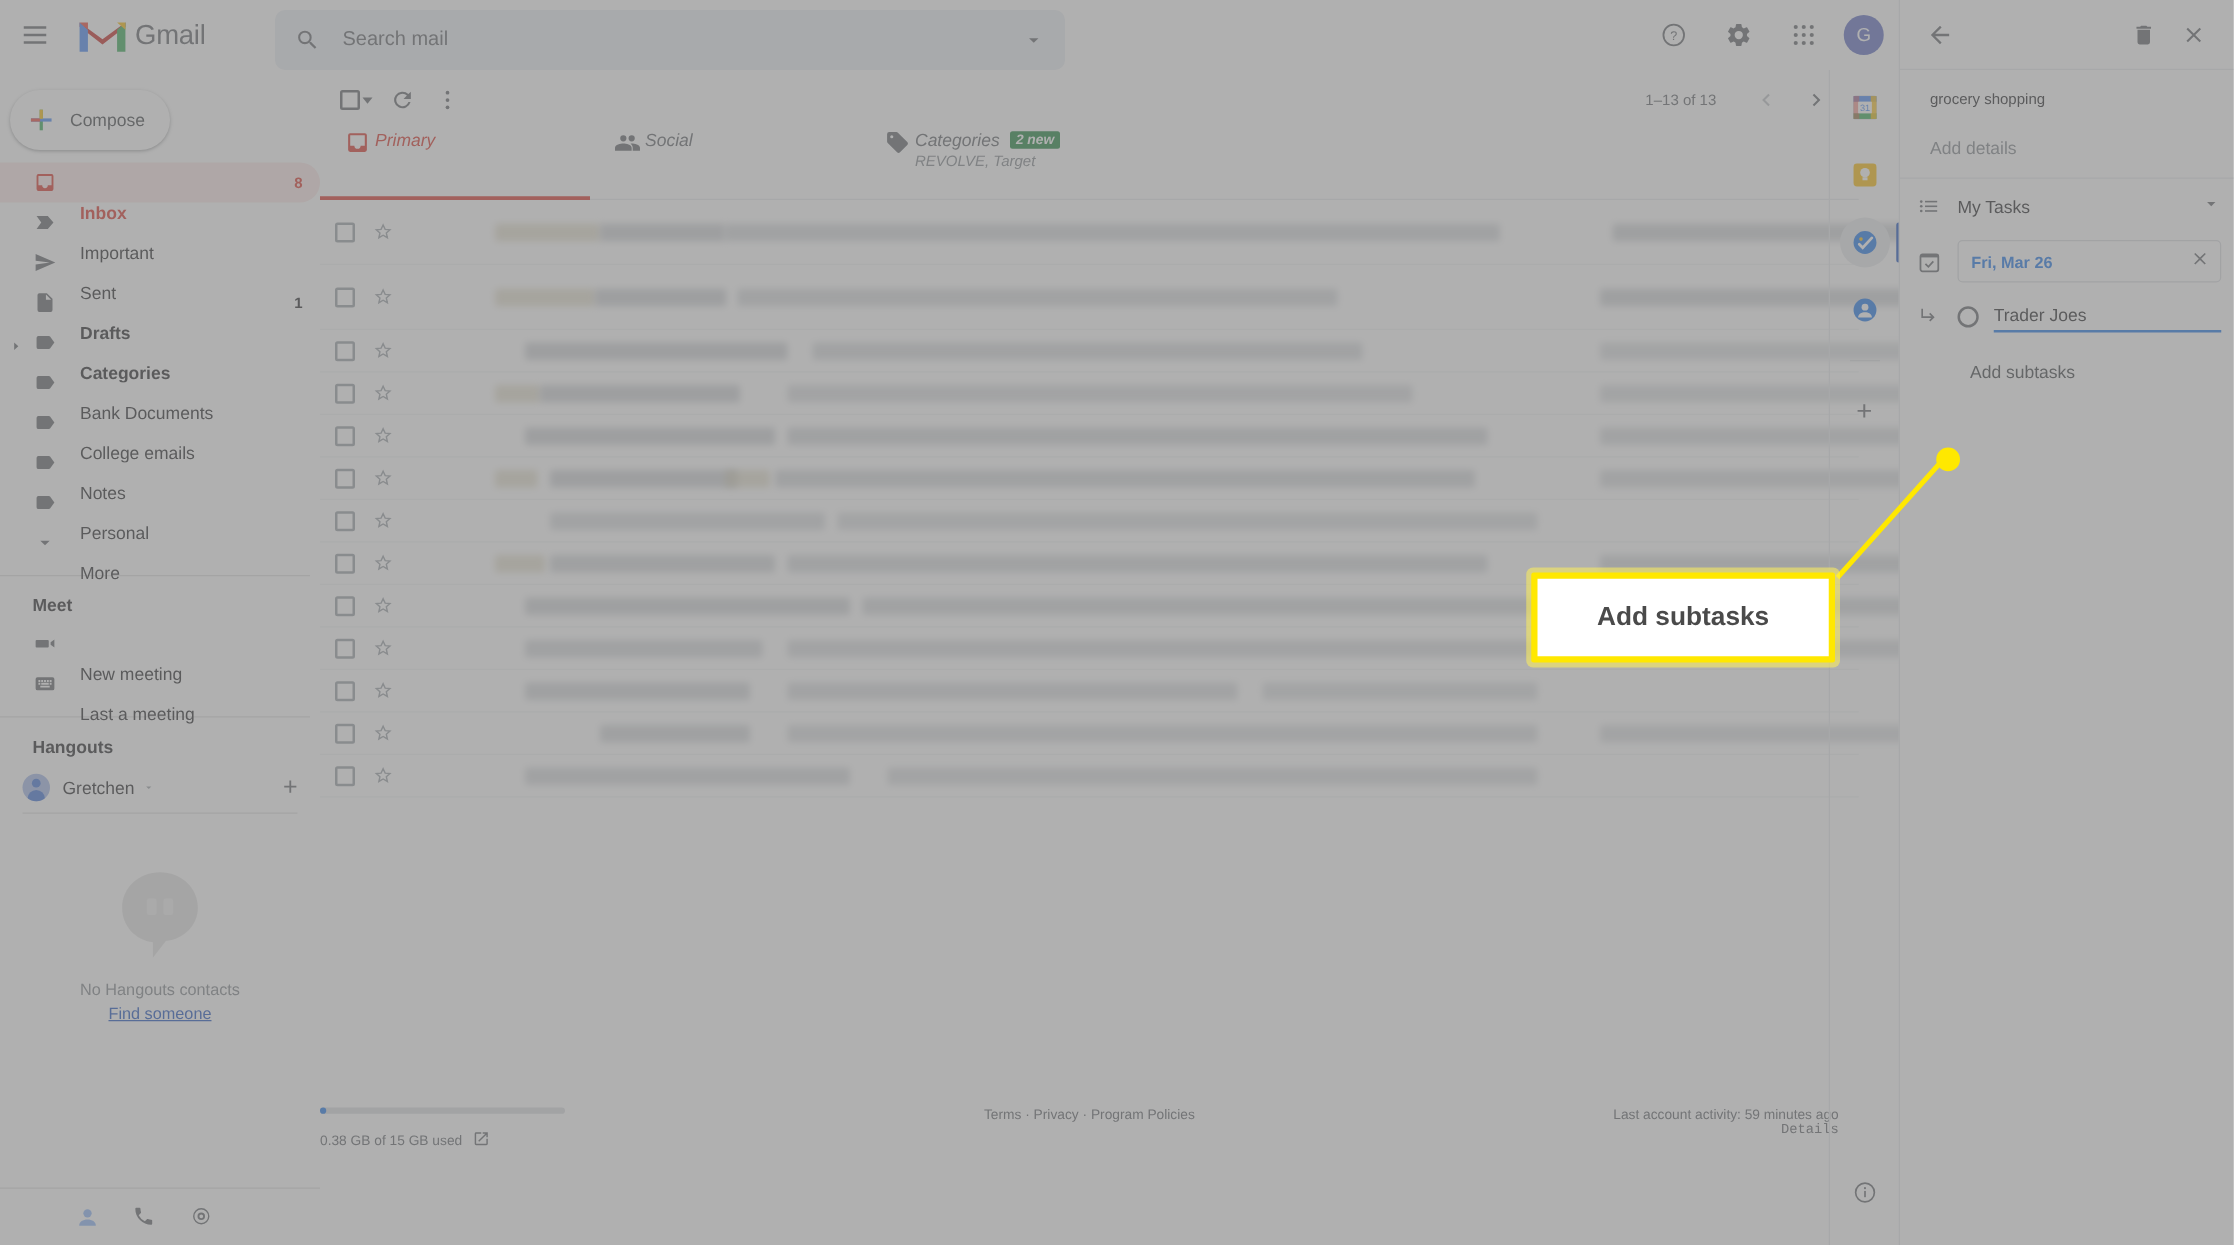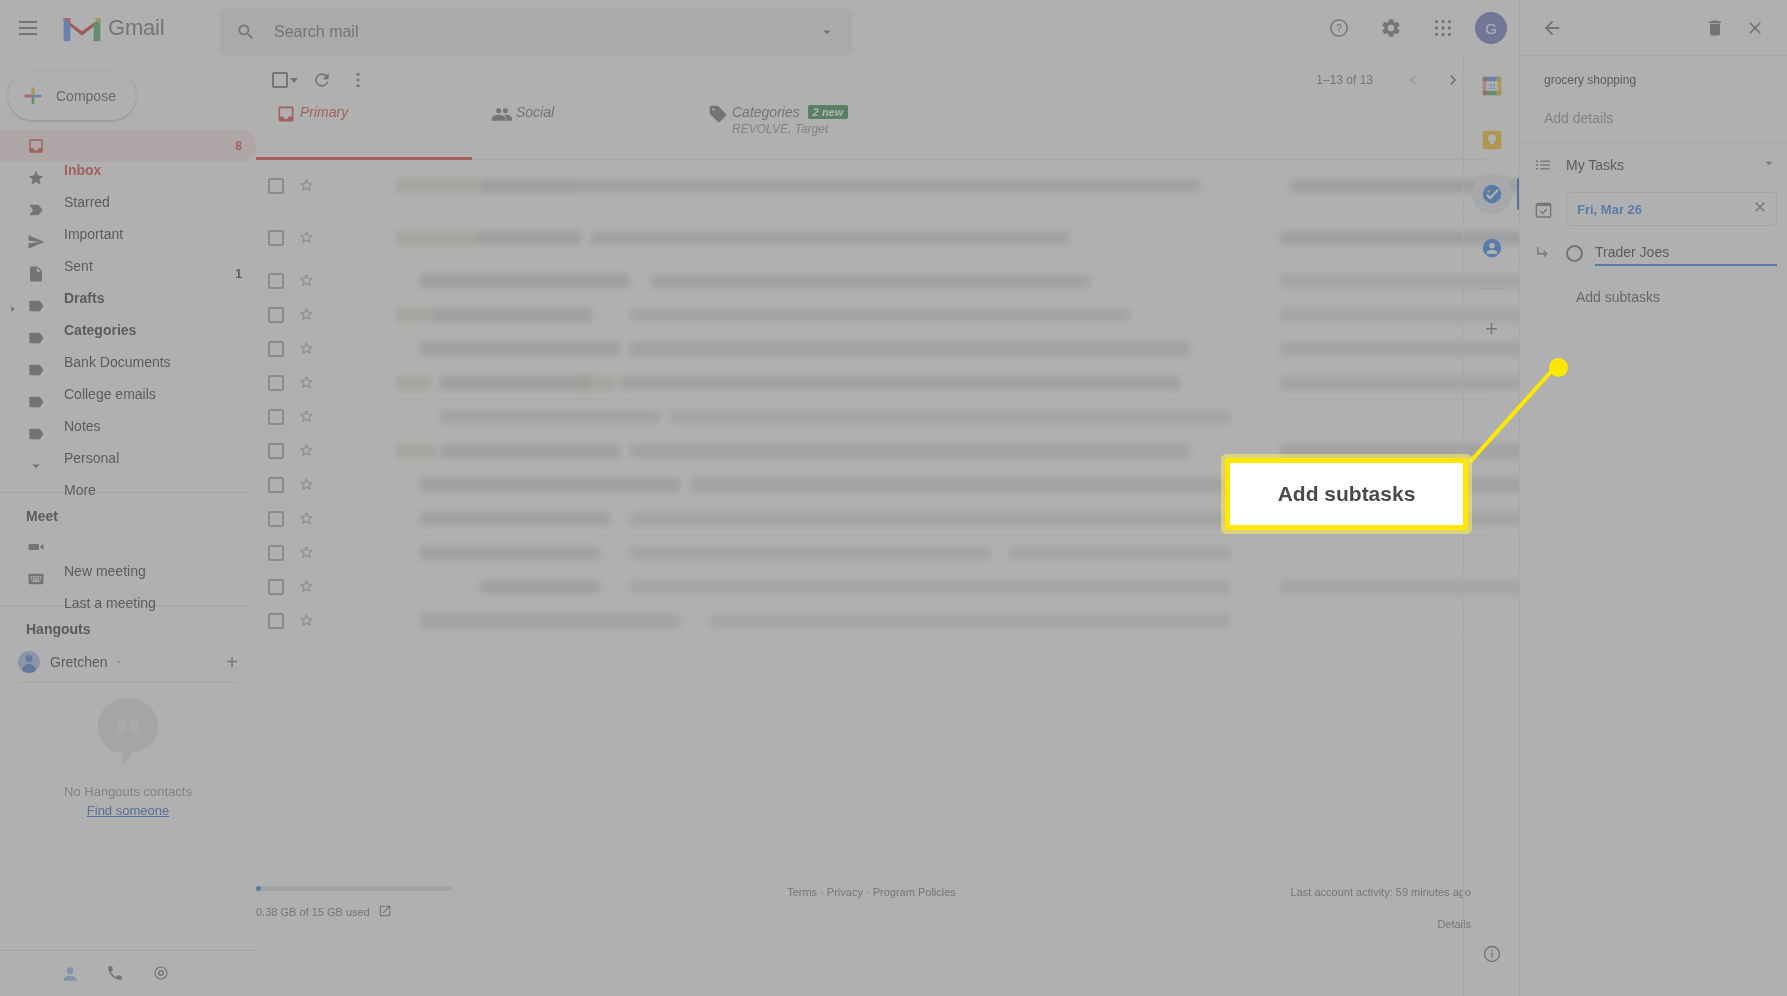--- a/index.html
+++ b/index.html
@@ -194,21 +194,21 @@
   .footer {
     position: absolute; bottom: 46px; left: 0; right: 0; height: 64px;
     font-size: 11px; color: #5f6368;
   }
   .f-left { position: absolute; left: 0px; top: 0; }
   .storage-bar { width: 196px; height: 5px; background: #dadce0; border-radius: 3px; position: relative; }
   .storage-bar i { position: absolute; left:0; top:0; height:5px; width: 5px; background:#1a73e8; border-radius:3px; }
   .f-left-text { margin-top: 13px; display: flex; align-items: center; gap: 8px; }
   .f-center { position: absolute; left: 50%; transform: translateX(-50%); top: 0; }
   .f-right { position: absolute; right: 16px; top: 0; text-align: right; }
-  .f-right .details { margin-top: 20px; }
+  .f-right .details { margin-top: 0; font-family: Liberation Mono, monospace; }
 
   
   .rail {
     position: absolute; top: 56px; right: 268px; width: 56px; bottom: 0;
     border-left: 1px solid #e8eaed;
     display: flex; flex-direction: column; align-items: center; padding-top: 10px; gap: 14px;
   }
   .rail-btn {
     width: 40px; height: 40px; border-radius: 50%;
     display: flex; align-items: center; justify-content: center; cursor: pointer;
@@ -358,28 +358,20 @@
       <div class="nav-item active">
         <span class="ni-icon">
           <svg width="18" height="18" viewBox="0 0 24 24">
               <path fill="#d93025" d="M19 3H5a2 2 0 0 0-2 2v14a2 2 0 0 0 2 2h14a2 2 0 0 0 2-2V5a2 2 0 0 0-2-2zm0 12h-4a3 3 0 0 1-6 0H5V5h14v10z"></path>
             </svg>
         </span>
         <span class="ni-label">Inbox</span>
         <span class="ni-count">8</span>
       </div>
 
-      <div class="nav-item">
-        <span class="ni-icon">
-          <svg width="18" height="18" viewBox="0 0 24 24">
-              <path fill="#5f6368" d="M12 17.27 18.18 21l-1.64-7.03L22 9.24l-7.19-.61L12 2 9.19 8.63 2 9.24l5.46 4.73L5.82 21z"></path>
-            </svg>
-        </span>
-        <span class="ni-label">Starred</span>
-      </div>
 
 
       <div class="nav-item">
         <span class="ni-icon">
           <svg width="18" height="18" viewBox="0 0 24 24">
               <path fill="#5f6368" d="M3 5h12l6 7-6 7H3l5-7z"></path>
             </svg>
         </span>
         <span class="ni-label">Important</span>
       </div>

